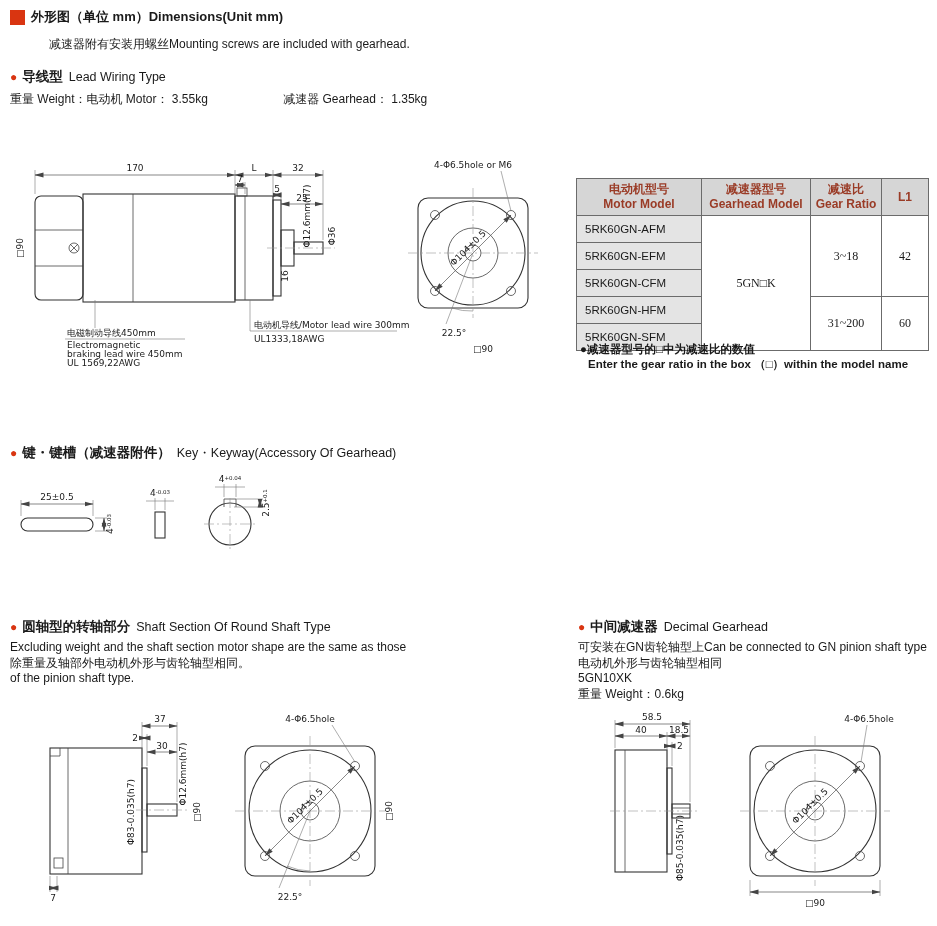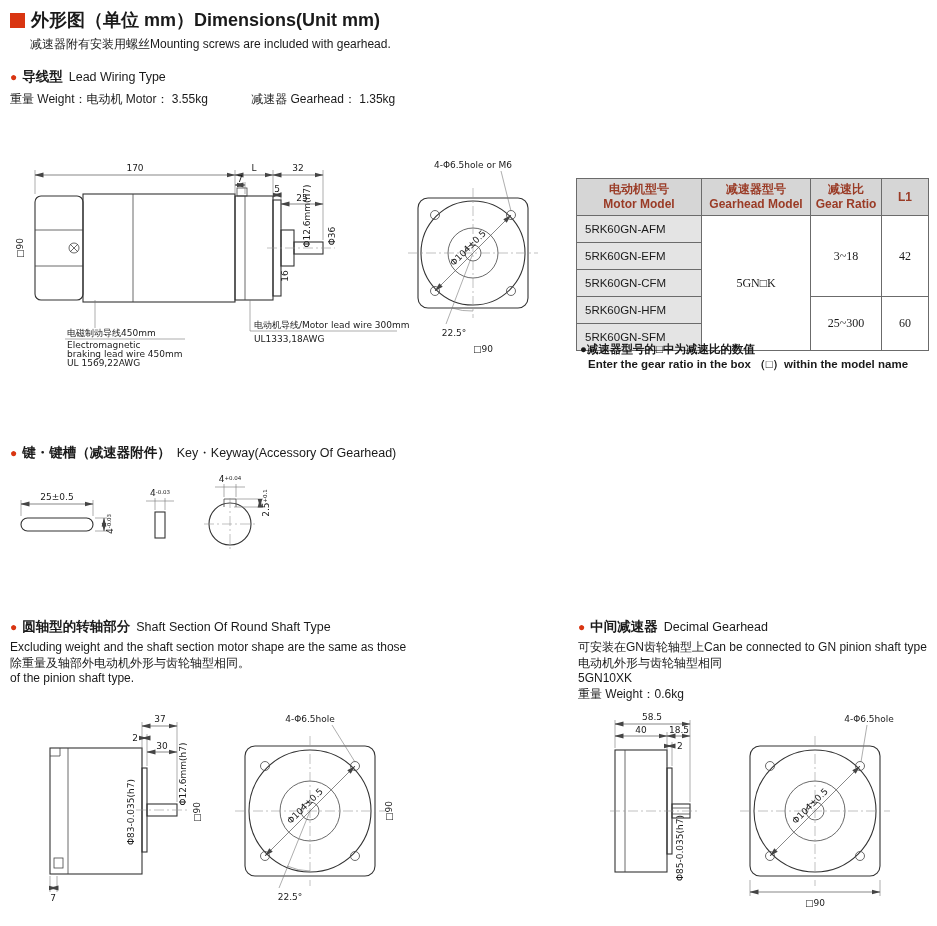--- a/index.html
+++ b/index.html
@@ -3,22 +3,22 @@
 <meta charset="utf-8">
 <style>
   html,body { margin:0; padding:0; background:#ffffff; }
   body { font-family:"Liberation Sans","DejaVu Sans",sans-serif; color:#1a1a1a; }
   .page { position:relative; width:937px; height:926px; background:#ffffff; overflow:hidden; }
   .abs { position:absolute; }
 
   
   .title-row { display:flex; align-items:center; gap:6px; }
   .red-sq { display:inline-block; width:15px; height:15px; background:#d93511; }
-  .page-title-text { font-size:18px; font-weight:bold; }
-  .subtitle { font-size:12px; }
+  .page-title-text { font-size:13px; font-weight:bold; }
+  .subtitle { font-size:12px;margin-left:19px; }
   .sec-head { font-size:13px; display:flex; align-items:baseline; }
   .sec-head .dot { color:#d93511; font-size:12px; margin-right:5px; }
   .sec-head .cn { font-weight:bold; font-size:13.5px; }
   .sec-head .en { margin-left:6px; font-size:12.5px; font-weight:normal; }
   .body-text { font-size:12px; line-height:15.5px; }
 
   
   .spec-table { border-collapse:collapse; font-size:12px; }
   .spec-table th, .spec-table td { border:1px solid #6b6b6b; }
   .spec-table th { background:#d6d6d6; color:#9a3b26; font-weight:bold; padding:3px 4px; line-height:1.25; font-size:12px; }
@@ -50,21 +50,21 @@
   </div>
   <div class="abs subtitle" style="left:30px;top:36px">减速器附有安装用螺丝Mounting screws are included with gearhead.</div>
 
   <div class="abs sec-head" style="left:10px;top:68px">
     <span class="dot">●</span>
     <span class="cn">导线型</span>
     <span class="en">Lead Wiring Type</span>
   </div>
   <div class="abs body-text" style="left:10px;top:92px">
     <span>重量 Weight：电动机 Motor： 3.55kg</span>
-    <span style="margin-left:40px">减速器 Gearhead： 1.35kg</span>
+    <span style="margin-left:72px">减速器 Gearhead： 1.35kg</span>
   </div>
 
   <svg class="abs" style="left:5px;top:152px" width="558" height="244" viewBox="0 0 558 244">
     <defs>
       <marker id="aE" markerWidth="9" markerHeight="8" refX="8.5" refY="3" orient="auto" markerUnits="userSpaceOnUse">
         <path d="M9,3 L0,0.6 L0,5.4 Z" fill="#444"></path>
       </marker>
       <marker id="aS" markerWidth="9" markerHeight="8" refX="0.5" refY="3" orient="auto" markerUnits="userSpaceOnUse">
         <path d="M0,3 L9,0.6 L9,5.4 Z" fill="#444"></path>
       </marker>
@@ -169,21 +169,21 @@
         <td class="center" rowspan="3">42</td>
       </tr>
       <tr>
         <td class="model">5RK60GN-EFM</td>
       </tr>
       <tr>
         <td class="model">5RK60GN-CFM</td>
       </tr>
       <tr>
         <td class="model">5RK60GN-HFM</td>
-        <td class="center" rowspan="2">25~300</td>
+        <td class="center" rowspan="2">31~200</td>
         <td class="center" rowspan="2">60</td>
       </tr>
       <tr>
         <td class="model">5RK60GN-SFM</td>
       </tr>
     </tbody>
   </table>
 
   <div class="abs table-note" style="left:580px;top:342px">
     <div>●减速器型号的□中为减速比的数值</div>

